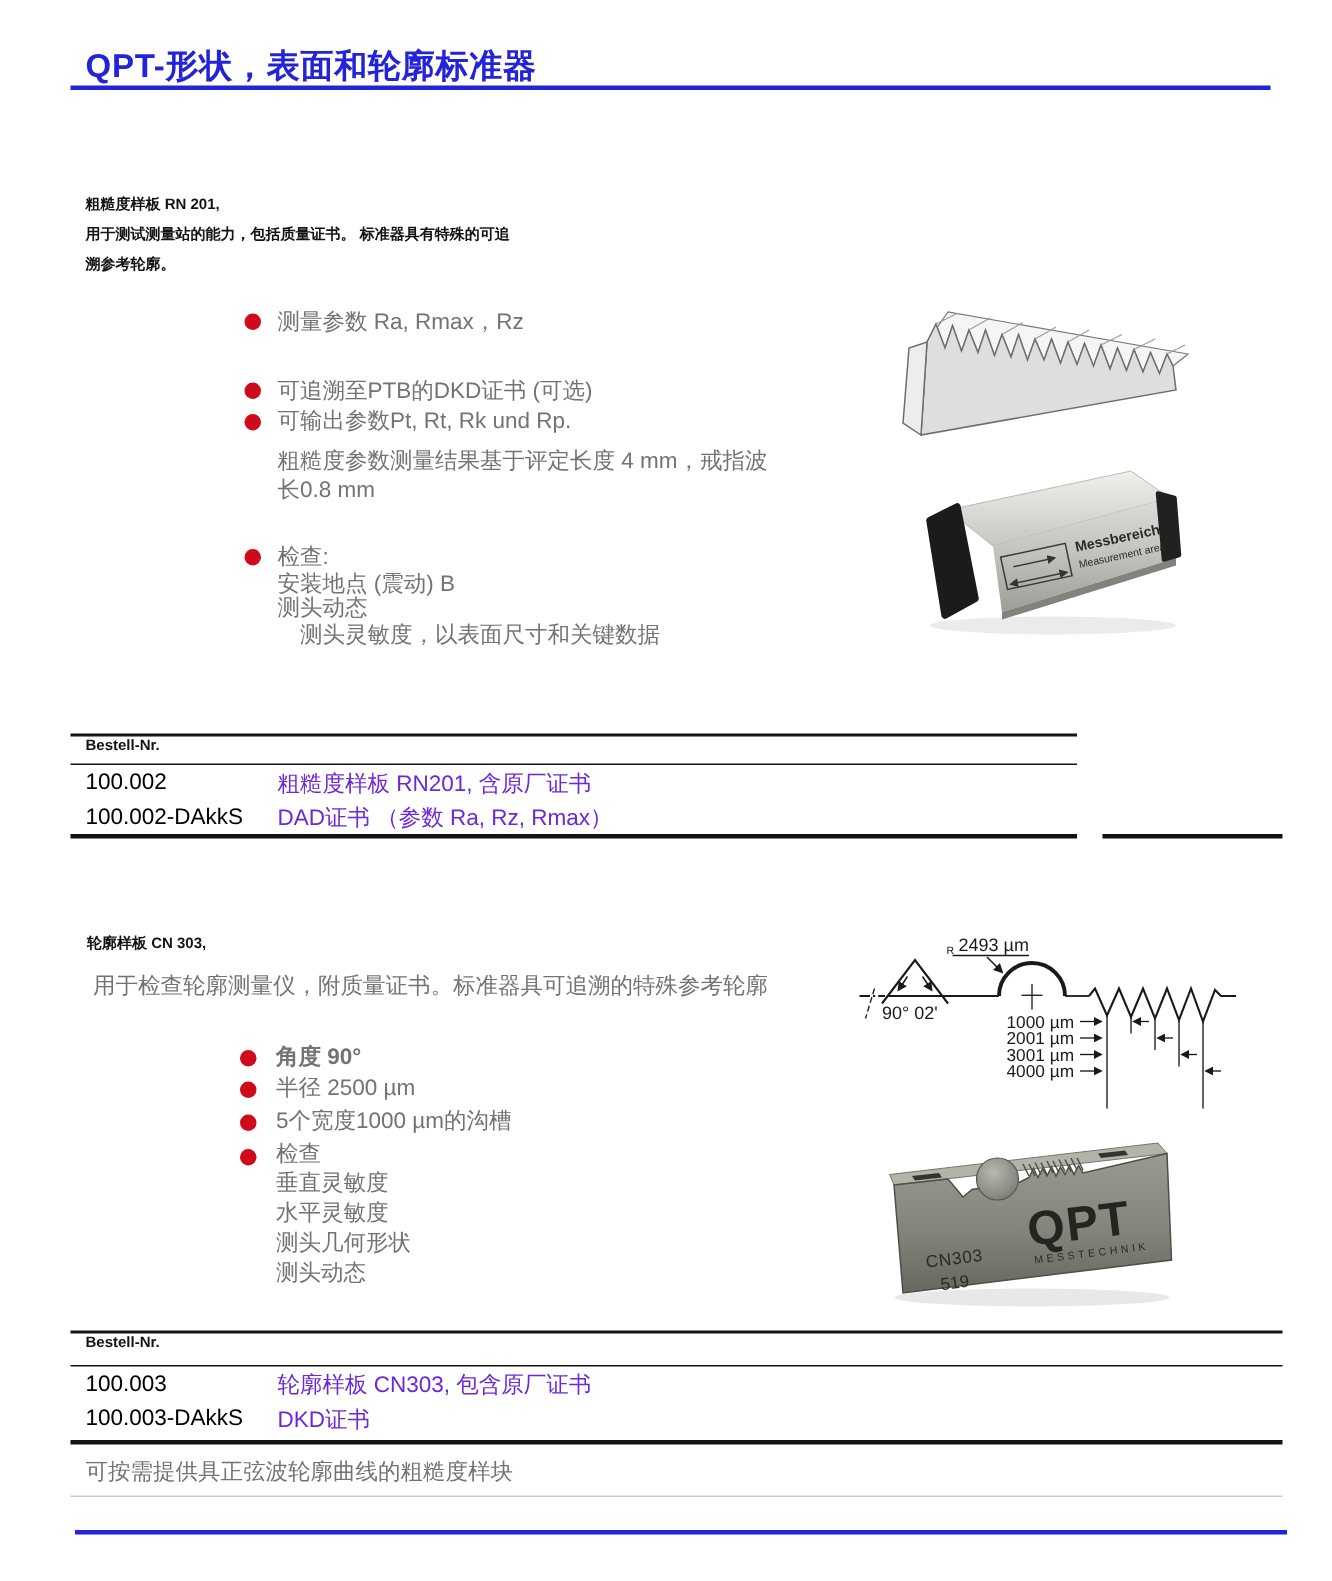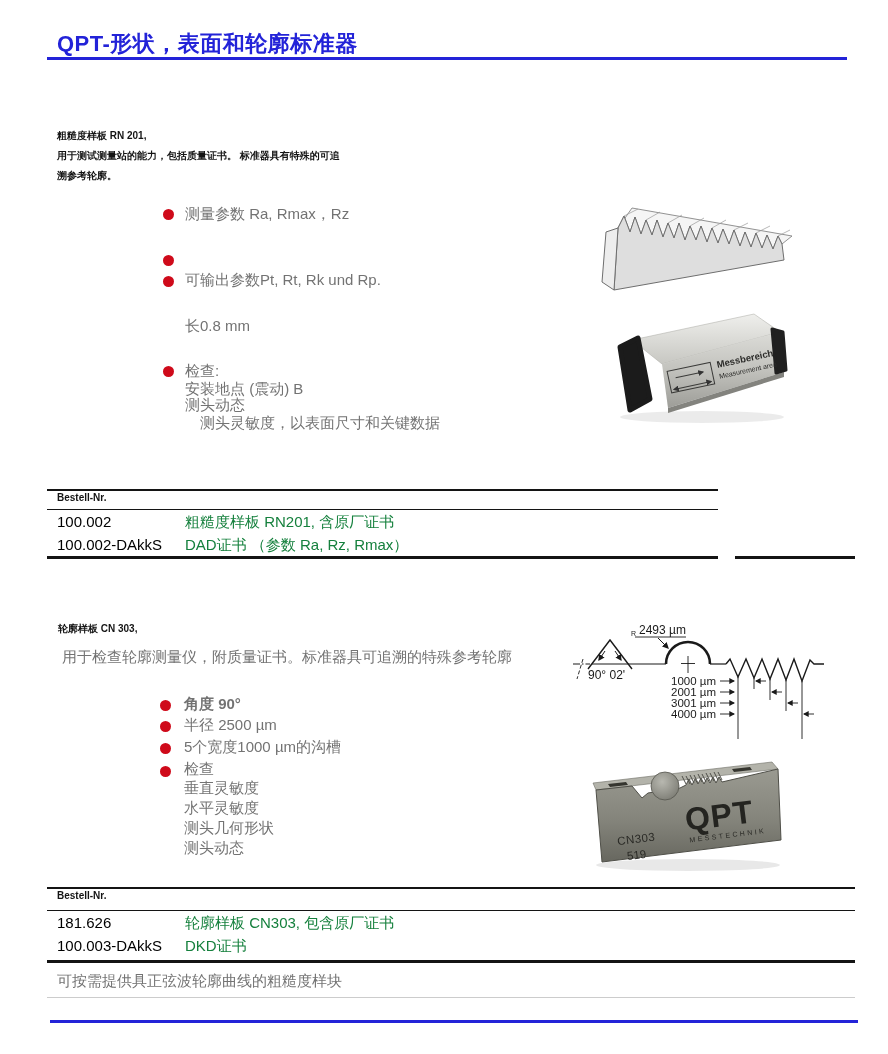--- a/index.html
+++ b/index.html
@@ -5,43 +5,45 @@
   html,body{margin:0;padding:0;background:#fff;}
   .page{position:relative;width:888px;height:1054px;background:#ffffff;overflow:hidden;
         font-family:"Liberation Sans","DejaVu Sans",sans-serif;color:#141414;}
   .abs{position:absolute;}
   .rule{position:absolute;background:#141414;}
   .title{font-size:22px;font-weight:bold;color:var(--accent-blue,#2323d8);letter-spacing:.5px;white-space:nowrap;}
   .h15b{font-size:10px;font-weight:bold;white-space:nowrap;}
   .t15{font-size:15px;white-space:nowrap;color:#737373;}
   .dot{width:11px;height:11px;border-radius:50%;background:var(--bullet-red,#cf0a1a);}
   .code{font-size:15px;white-space:nowrap;color:#000000;}
-  .desc{font-size:15px;white-space:nowrap;color:#15803d;}
+  .desc{font-size:15px;white-space:nowrap;color:#6d28d9;}
   svg text{font-family:"Liberation Sans","DejaVu Sans",sans-serif;}
 </style>
 </head>
 <body>
 
 <div class="page">
 
   <div class="abs title" style="left:57px;top:29px;">QPT-形状，表面和轮廓标准器</div>
   <div class="abs" style="left:47px;top:57px;width:800px;height:3px;background:var(--accent-blue,#2323d8);"></div>
 
   <div class="abs h15b" style="left:57px;top:129px;">粗糙度样板 RN 201,</div>
   <div class="abs h15b" style="left:57px;top:149px;">用于测试测量站的能力，包括质量证书。 标准器具有特殊的可追</div>
   <div class="abs h15b" style="left:57px;top:169px;">溯参考轮廓。</div>
 
   <span class="abs dot" style="left:163px;top:209px;"></span>
   <div class="abs t15" style="left:185px;top:205px;">测量参数 Ra, Rmax，Rz</div>
 
   <span class="abs dot" style="left:163px;top:255px;"></span>
+  <div class="abs t15" style="left:185px;top:251px;">可追溯至PTB的DKD证书  (可选)</div>
 
   <span class="abs dot" style="left:163px;top:276px;"></span>
   <div class="abs t15" style="left:185px;top:271px;">可输出参数Pt, Rt, Rk und Rp.</div>
 
+  <div class="abs t15" style="left:185px;top:298px;">粗糙度参数测量结果基于评定长度 4 mm，戒指波</div>
   <div class="abs t15" style="left:185px;top:317px;">长0.8 mm</div>
 
   <span class="abs dot" style="left:163px;top:366px;"></span>
   <div class="abs t15" style="left:185px;top:362px;">检查:</div>
   <div class="abs t15" style="left:185px;top:380px;">安装地点 (震动) B</div>
   <div class="abs t15" style="left:185px;top:396px;">测头动态</div>
   <div class="abs t15" style="left:185px;top:414px;margin-left:15px;">测头灵敏度，以表面尺寸和关键数据</div>
 
   <svg class="abs" style="left:594px;top:190px;" width="210" height="105" viewBox="0 0 210 105">
     <g>
@@ -198,21 +200,21 @@
       <text x="34" y="94" font-size="11.5" letter-spacing="0.5" fill="#2a2a26">CN303</text>
       <text x="42" y="110" font-size="11.5" fill="#2a2a26">519</text>
       <text x="104" y="88" font-size="32" font-weight="bold" letter-spacing="1" fill="#242420">QPT</text>
       <text x="106" y="100" font-size="7" letter-spacing="2.4" fill="#2a2a26">MESSTECHNIK</text>
     </g>
   </svg>
 
   <div class="rule" style="left:47px;top:887px;width:808px;height:2px;"></div>
   <div class="abs h15b" style="left:57px;top:890px;">Bestell-Nr.</div>
   <div class="rule" style="left:47px;top:910px;width:808px;height:1px;"></div>
-  <div class="abs code" style="left:57px;top:914px;">181.626</div>
+  <div class="abs code" style="left:57px;top:914px;">100.003</div>
   <div class="abs desc" style="left:185px;top:914px;">轮廓样板 CN303, 包含原厂证书</div>
   <div class="abs code" style="left:57px;top:937px;">100.003-DAkkS</div>
   <div class="abs desc" style="left:185px;top:937px;">DKD证书</div>
   <div class="rule" style="left:47px;top:960px;width:808px;height:3px;"></div>
 
   <div class="abs t15" style="left:57px;top:972px;">可按需提供具正弦波轮廓曲线的粗糙度样块</div>
   <div class="abs" style="left:47px;top:997px;width:808px;height:1px;background:#cccccc;"></div>
   <div class="abs" style="left:50px;top:1020px;width:808px;height:3px;background:var(--accent-blue,#2323d8);"></div>
 
 </div>

